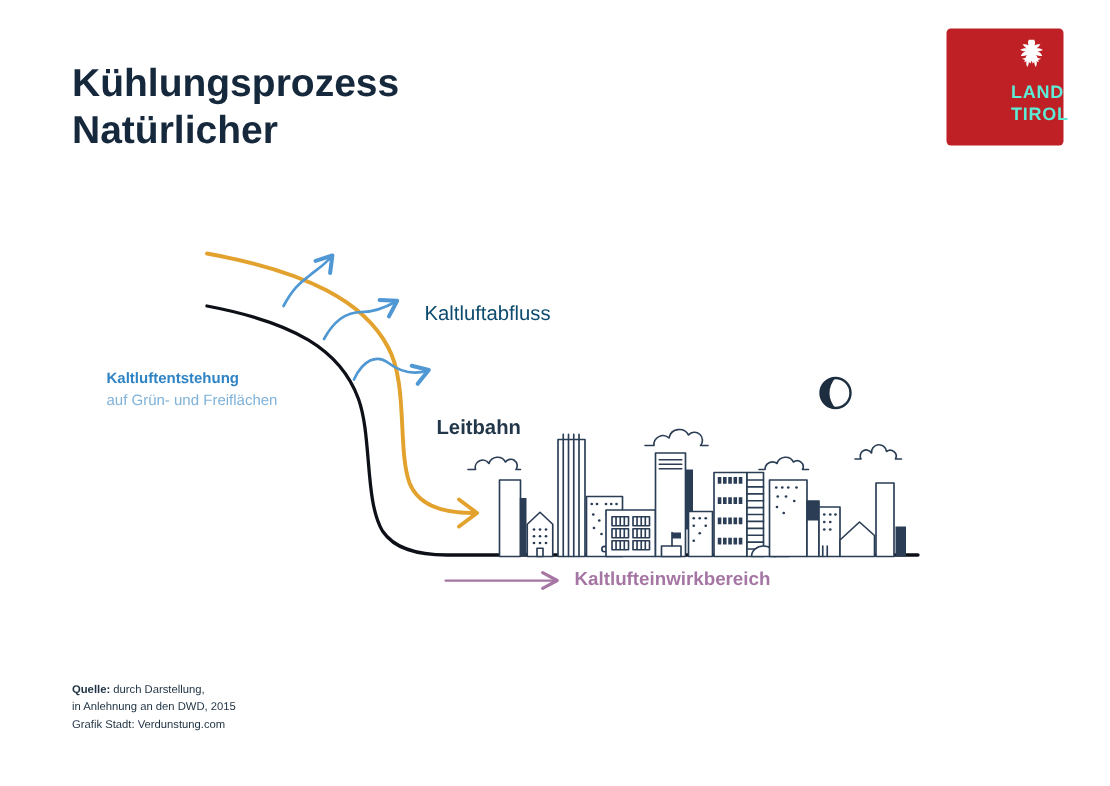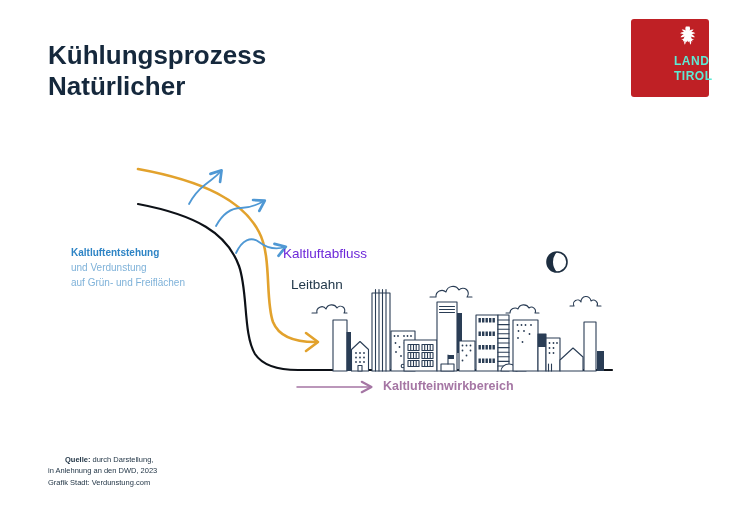--- a/index.html
+++ b/index.html
@@ -11,26 +11,26 @@
   
   #title{left:48px;top:40px;font-size:26px;line-height:31px;font-weight:700;color:#15283c;}
   
   #logo{left:631px;top:19px;width:78px;height:78px;background:#bf2025;border-radius:3px;}
   #logo .eagle{position:absolute;right:4px;top:4px;width:31px;height:31px;}
   #logo .wordmark{position:absolute;left:11px;top:35px;color:#5eead4;font-weight:700;
     font-size:12px;line-height:15px;letter-spacing:.5px;margin-left:32px;}
   
   #lbl-entstehung{left:71px;top:246px;width:170px;font-size:10px;line-height:14.8px;color:#7fb2d9;}
   #lbl-entstehung .b{font-weight:700;color:#2e84c5;}
-  #lbl-abfluss{left:283px;top:201px;font-size:13.5px;font-weight:500;color:#6d28d9;margin-top:45px;}
-  #lbl-leitbahn{left:291px;top:277px;font-size:13.5px;font-weight:400;color:#22384a;}
+  #lbl-abfluss{left:283px;top:201px;font-size:13.5px;font-weight:500;color:#0c4a6e;}
+  #lbl-leitbahn{left:291px;top:277px;font-size:13.5px;font-weight:700;color:#22384a;}
   #lbl-einwirk{left:383px;top:379px;font-size:12.5px;font-weight:700;color:#a576a4;}
   
   #footer{left:48px;top:454px;font-size:7.5px;line-height:11.3px;color:#1d3142;}
-  #footer .b{font-weight:700;margin-left:17px;}
+  #footer .b{font-weight:700;}
   
   #drawing{left:0;top:0;width:740px;height:524px;}
   .city rect,.city path,.city circle{vector-effect:non-scaling-stroke;}
   .d{fill:#2a3d55;stroke:none;}
 </style>
 </head>
 <body>
 
 <div id="title" class="abs">
   <span style="display:block">Kühlungsprozess</span>
@@ -199,27 +199,26 @@
     <rect x="584" y="322" width="12" height="49"></rect>
 
     <rect class="d" x="597" y="351" width="7" height="20"></rect>
   </g>
 
   <path d="M297,387 H370" fill="none" stroke="#a576a4" stroke-width="1.5" stroke-linecap="round" marker-end="url(#mPurple)"></path>
 </svg>
 
 <div id="lbl-entstehung" class="abs">
   <span class="b" style="display:block">Kaltluftentstehung</span>
-  <span style="display:block">und Verdunstung</span>
   <span style="display:block">auf Grün- und Freiflächen</span>
 </div>
 
 <div id="lbl-abfluss" class="abs">Kaltluftabfluss</div>
 
 <div id="lbl-leitbahn" class="abs">Leitbahn</div>
 
 <div id="lbl-einwirk" class="abs">Kaltlufteinwirkbereich</div>
 
 <div id="footer" class="abs">
   <span style="display:block"><span class="b">Quelle:</span><span> durch Darstellung,</span></span>
-  <span style="display:block">in Anlehnung an den DWD, 2023</span>
+  <span style="display:block">in Anlehnung an den DWD, 2015</span>
   <span style="display:block">Grafik Stadt: Verdunstung.com</span>
 </div>
 
 </body></html>

